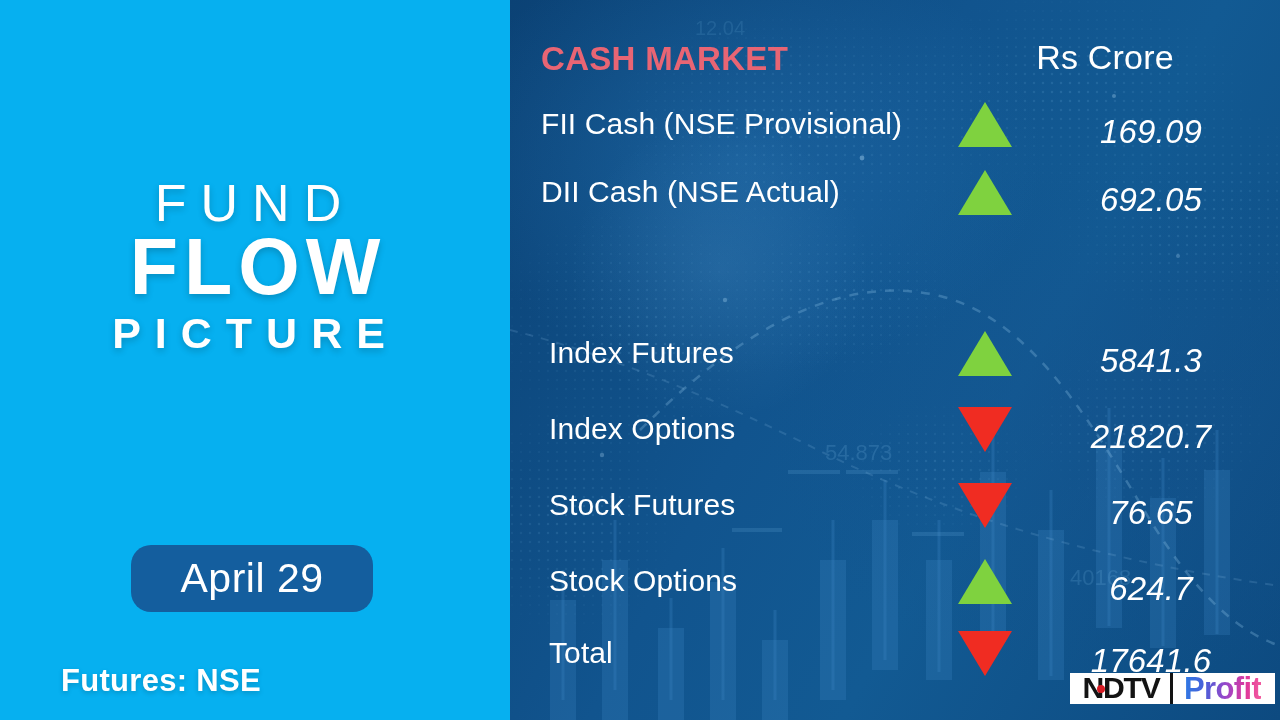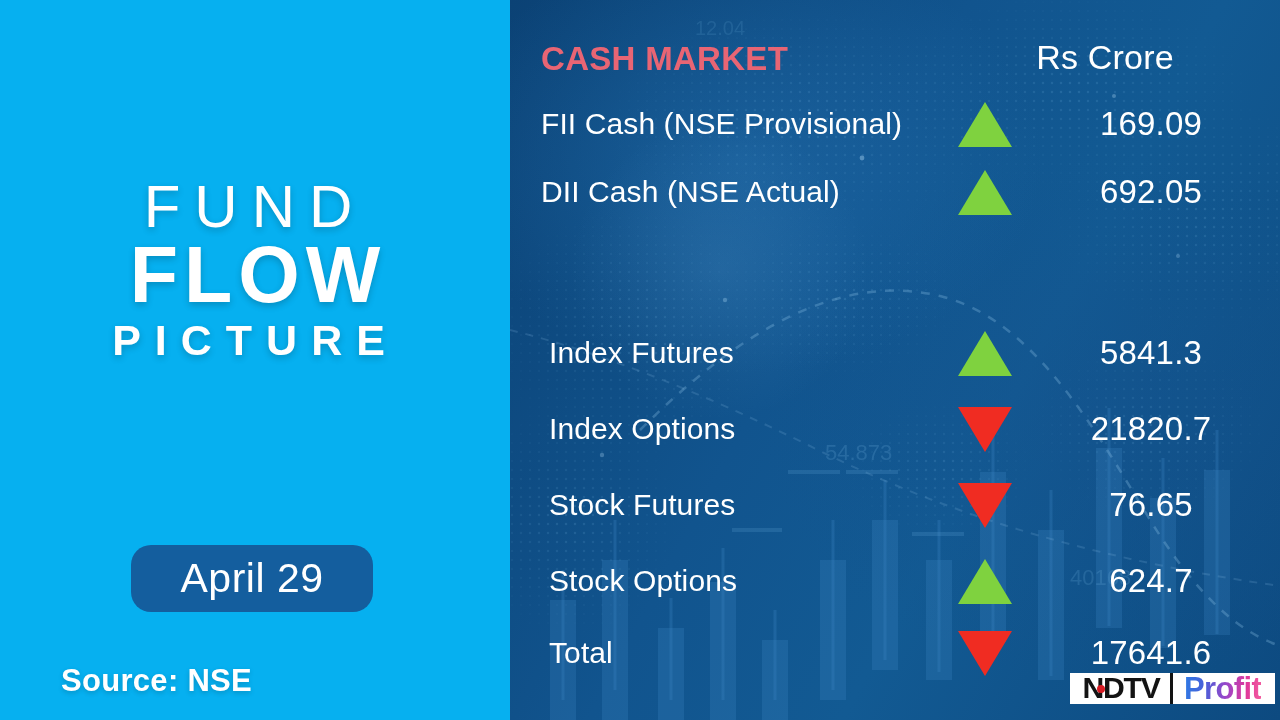--- a/index.html
+++ b/index.html
@@ -28,21 +28,21 @@
   #brand-block {
     position: absolute;
     left: 0;
     top: 178px;
     width: 510px;
     text-align: center;
     color: #ffffff;
     text-shadow: 0 3px 7px rgba(0,0,0,0.20);
   }
   #brand-fund {
-    font-size: 60px;
+    font-size: 52px;
     font-weight: 300;
     letter-spacing: 14px;
     line-height: 0.98;
     padding-left: 0;
   }
   #brand-flow {
     font-size: 79px;
     font-weight: 700;
     letter-spacing: 6px;
     line-height: 1.02;
@@ -180,30 +180,31 @@
   }
   .tri.up {
     border-bottom: 45px solid #7FD23F;
   }
   .tri.down {
     border-top: 45px solid #F02C22;
   }
   .row-value {
     position: absolute;
     left: 530px;
-    top: 0;
+    top: 8px;
     width: 222px;
     height: 56px;
     display: flex;
     align-items: center;
     justify-content: center;
     font-size: 33px;
     font-weight: 400;
     color: #ffffff;
     letter-spacing: 0.2px;
+    font-style: italic;
   }
 
   
   #ndtv-logo {
     position: absolute;
     left: 560px;
     top: 673px;
     width: 205px;
     height: 31px;
     background: #ffffff;
@@ -259,21 +260,21 @@
     <div id="brand-block">
       <div id="brand-fund">FUND</div>
       <div id="brand-flow">FLOW</div>
       <div id="brand-picture">PICTURE</div>
     </div>
 
     <div id="date-badge">
       <span id="date-badge-text">April 29</span>
     </div>
 
-    <div id="source-text">Source: NSE</div>
+    <div id="source-text">Futures: NSE</div>
   </div>
 
   <div id="right-panel">
 
     <svg id="map-dots" width="770" height="720" viewBox="0 0 770 720" preserveAspectRatio="none" aria-hidden="true">
       <defs>
         <pattern id="dotgrid" width="9" height="9" patternUnits="userSpaceOnUse">
           <circle cx="2" cy="2" r="1.25" fill="#8FD0F5" fill-opacity="0.30"></circle>
         </pattern>
         <radialGradient id="mapmaskA" cx="50%" cy="50%" r="50%">

